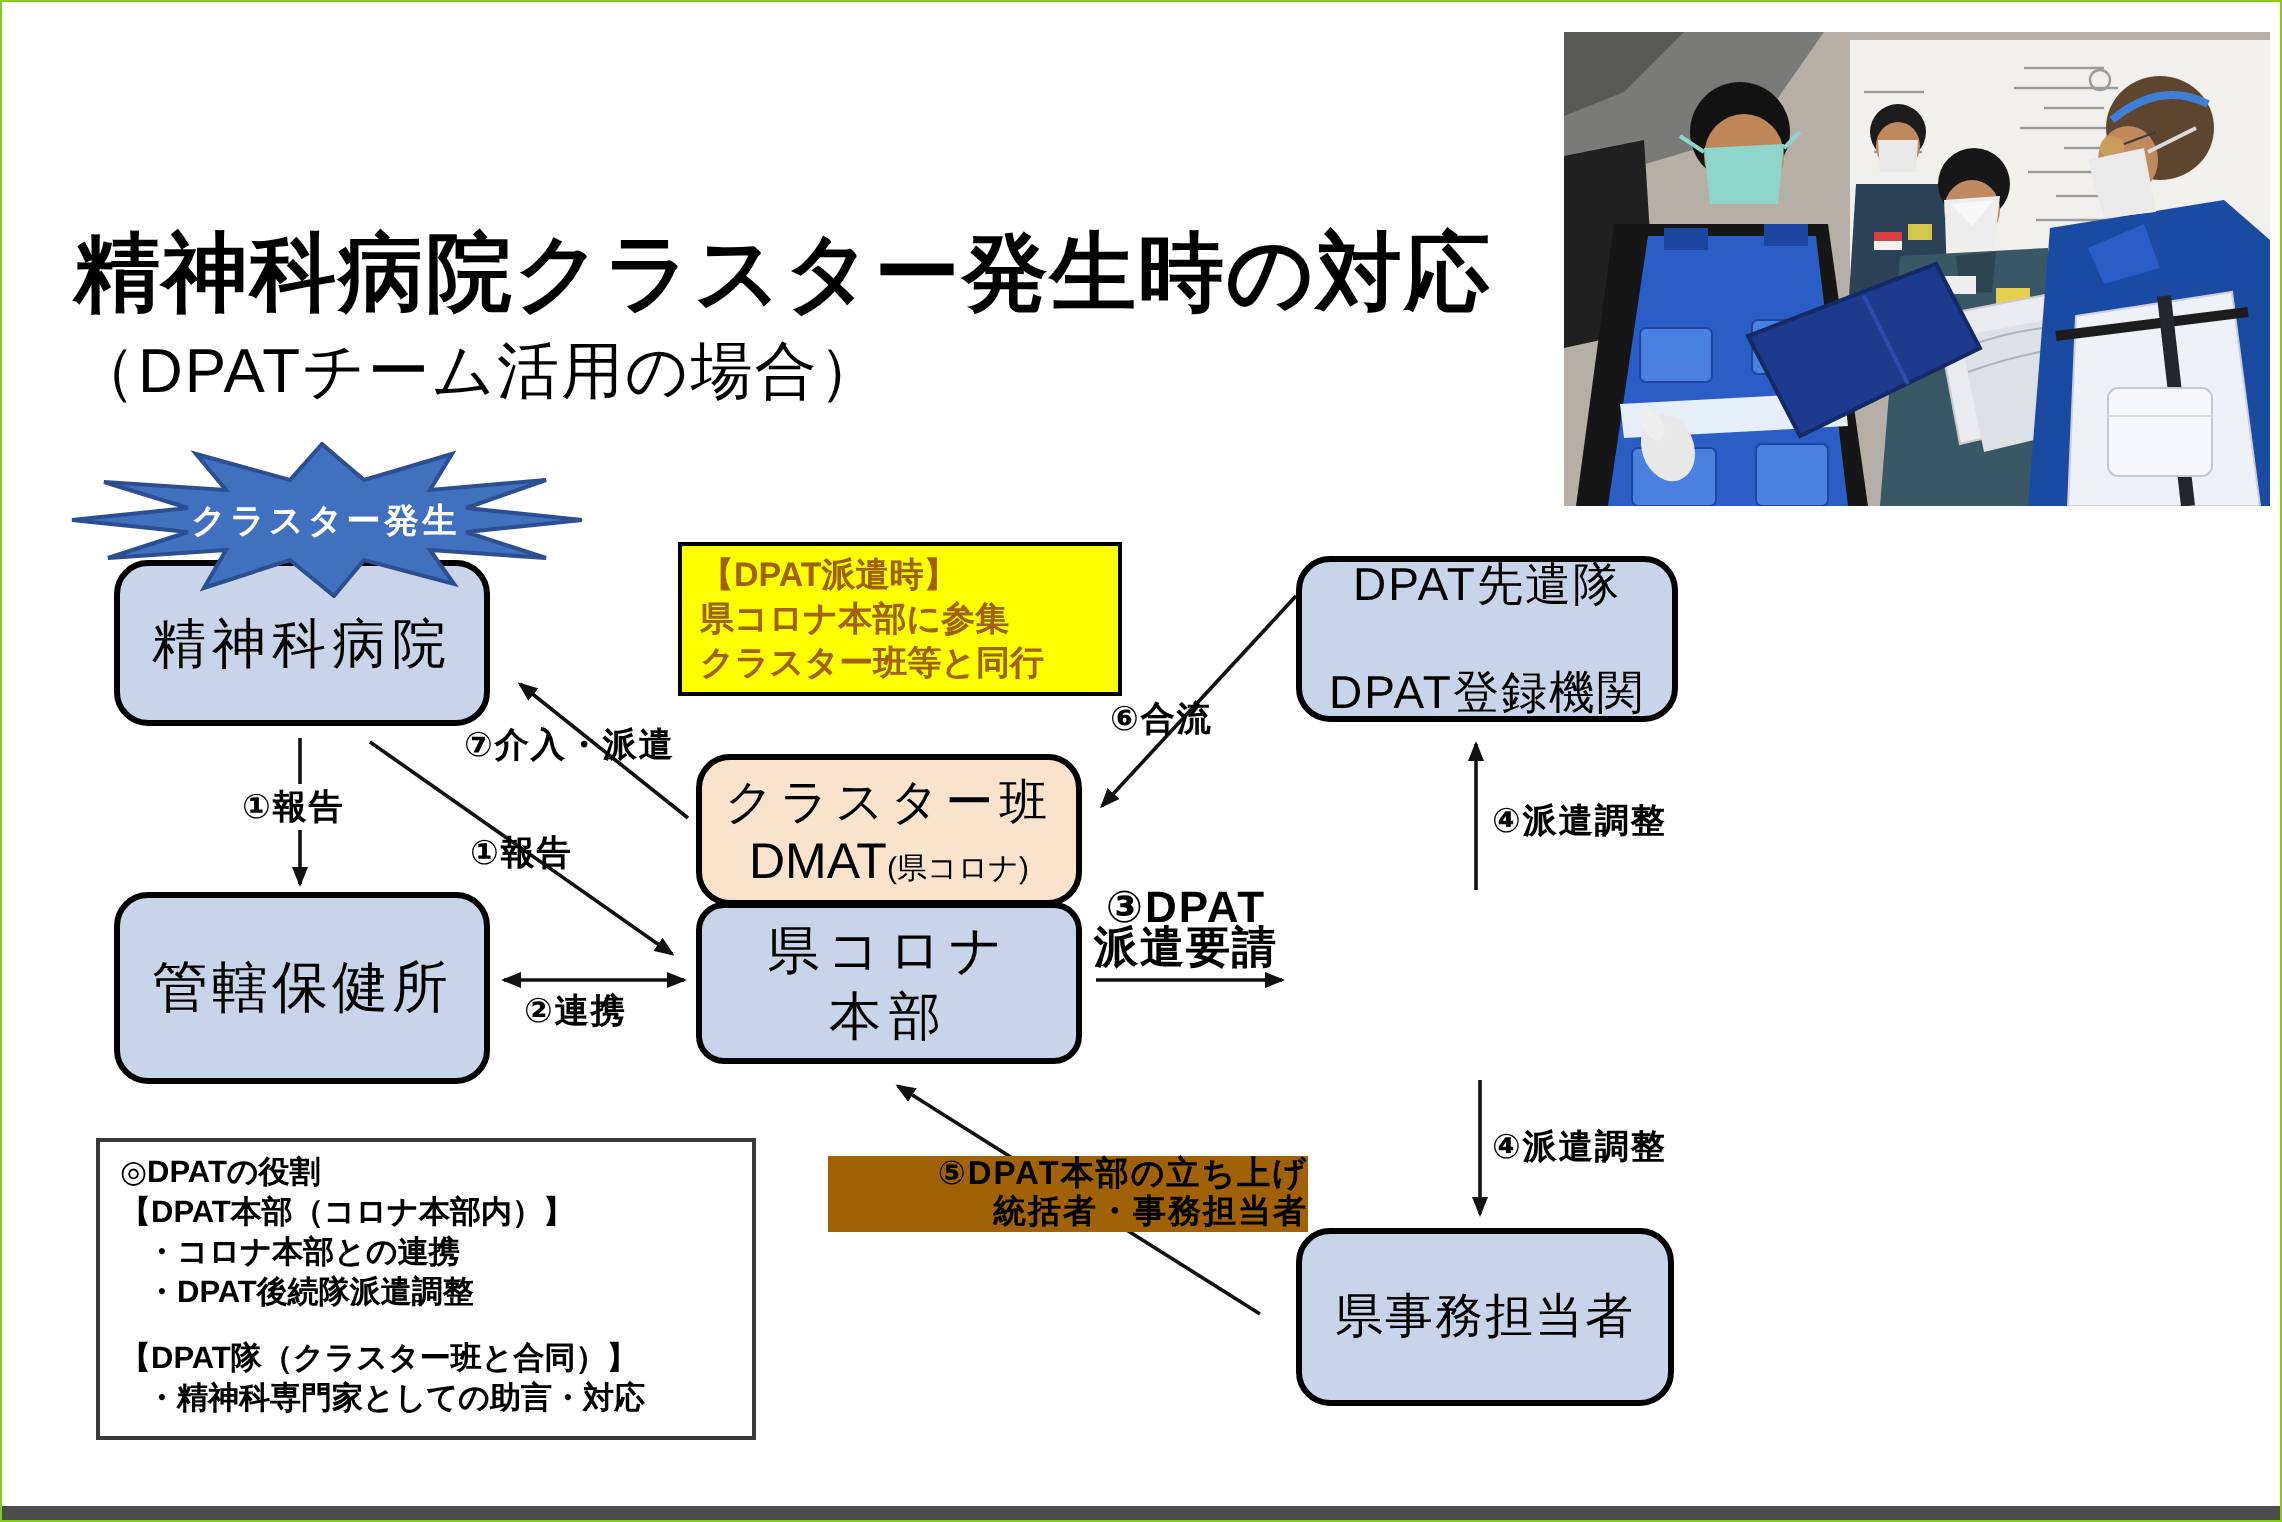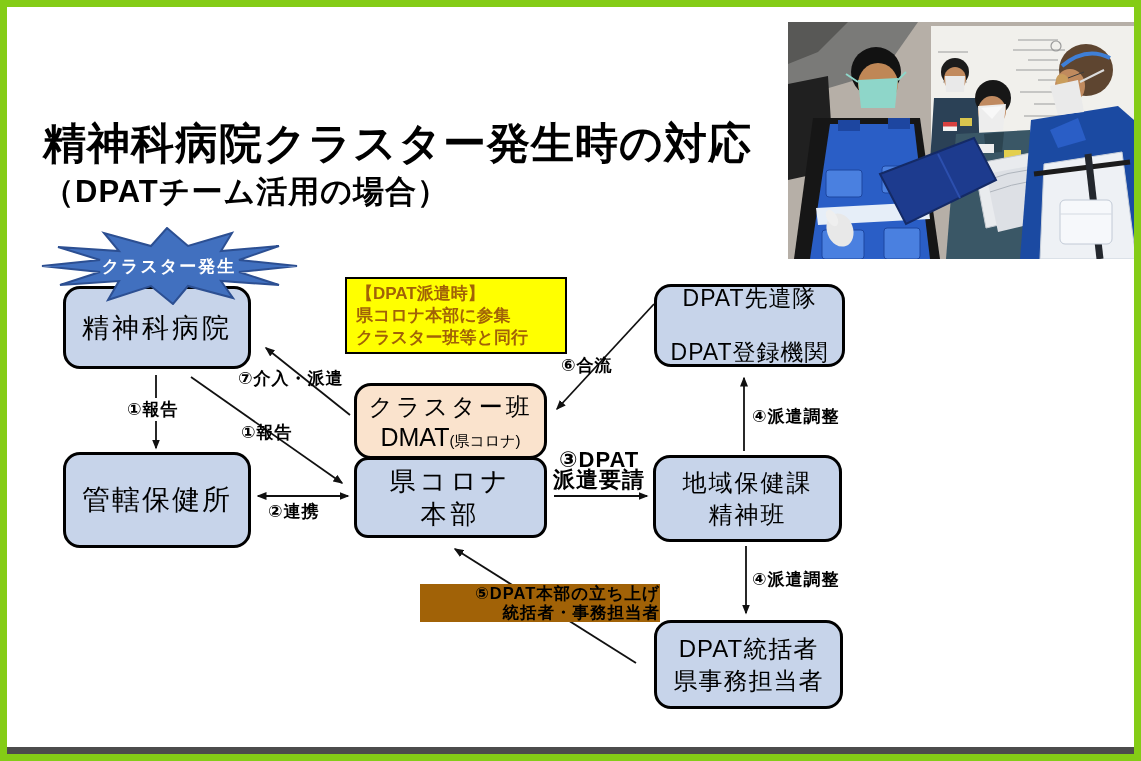--- a/index.html
+++ b/index.html
@@ -1,23 +1,23 @@
 <!DOCTYPE html>
 <html><head>
 <meta charset="utf-8">
 <style>
   html,body{margin:0;padding:0;background:#fff;}
   .stage{
     position:relative;width:1141px;height:761px;background:#ffffff;
-    border:7px solid #84cc16;box-sizing:border-box;overflow:hidden;
+    border:1px solid #84cc16;box-sizing:border-box;overflow:hidden;
     font-family:"Liberation Sans","DejaVu Sans",sans-serif;color:#000;
   }
   .title-block{position:absolute;left:36px;top:112px;}
   .title-line1{font-size:43px;font-weight:bold;letter-spacing:1px;line-height:1.15;}
-  .title-line2{font-size:31px;font-weight:bold;letter-spacing:1px;margin-top:3px;}
+  .title-line2{font-size:31px;font-weight:normal;letter-spacing:1px;margin-top:3px;}
 
   .node{
     position:absolute;background:#c7d4ea;border:3px solid #000;border-radius:17px;
     display:flex;flex-direction:column;align-items:center;justify-content:center;
     box-sizing:border-box;text-align:center;z-index:1;
   }
   .n-hospital{left:56px;top:279px;width:188px;height:83px;font-size:27px;letter-spacing:3px;}
   .n-hokenjo{left:56px;top:445px;width:188px;height:96px;font-size:28px;letter-spacing:2px;}
   .n-cluster{left:347px;top:376px;width:193px;height:76px;background:#fae3cd;}
   .n-cluster .l1{font-size:24px;letter-spacing:3px;}
@@ -88,26 +88,21 @@
     <div class="dmat"><span>DMAT</span><span class="sub">(県コロナ)</span></div>
   </div>
   <div class="node n-corona">
     <div>県コロナ</div>
     <div>本部</div>
   </div>
   <div class="node n-senkentai">
     <div>DPAT先遣隊</div>
     <div>DPAT登録機関</div>
   </div>
-  <div class="node n-chiiki">
-    <div>地域保健課</div>
-    <div>精神班</div>
-  </div>
   <div class="node n-tokatsu">
-    <div>DPAT統括者</div>
     <div>県事務担当者</div>
   </div>
 
   <svg class="arrows">
     <defs>
       <marker id="ah" markerWidth="10" markerHeight="8" refX="8.5" refY="4" orient="auto-start-reverse" markerUnits="userSpaceOnUse">
         <path d="M0,0 L10,4 L0,8 Z" fill="#111"></path>
       </marker>
     </defs>
     <g stroke="#111" stroke-width="1.8" fill="none">
@@ -143,20 +138,29 @@
     <div>派遣要請</div>
   </div>
   <div class="lbl l6">⑥合流</div>
   <div class="lbl l4a">④派遣調整</div>
   <div class="lbl l4b">④派遣調整</div>
   <div class="lbl l5">
     <div>⑤DPAT本部の立ち上げ</div>
     <div>統括者・事務担当者</div>
   </div>
 
+  <div class="role-box">
+    <div>◎DPATの役割</div>
+    <div>【DPAT本部（コロナ本部内）】</div>
+    <div class="indent">・コロナ本部との連携</div>
+    <div class="indent">・DPAT後続隊派遣調整</div>
+    <div class="gap"></div>
+    <div>【DPAT隊（クラスター班と合同）】</div>
+    <div class="indent">・精神科専門家としての助言・対応</div>
+  </div>
 
   <svg class="photo" viewBox="0 0 353 237" preserveAspectRatio="none">
     <rect x="0" y="0" width="353" height="237" fill="#b6afa7"></rect>
     <polygon points="0,0 130,0 95,50 0,78" fill="#7a7a78"></polygon>
     <polygon points="0,0 60,0 30,30 0,42" fill="#585856"></polygon>
     <polygon points="0,62 40,54 46,148 0,158" fill="#202020"></polygon>
     <rect x="143" y="4" width="210" height="168" fill="#f1f0ec"></rect>
     <g stroke="#9b9b9b" stroke-width="1.2" fill="none">
       <path d="M230,18 h40 M225,28 h52 M240,38 h30 M228,48 h44 M250,58 h28 M232,70 h40 M246,82 h34 M236,94 h46 M252,106 h26 M240,118 h38 M248,130 h30 M238,142 h42 M250,154 h24"></path>
       <path d="M150,30 h30 M155,60 h24 M150,95 h28 M152,120 h22"></path>

